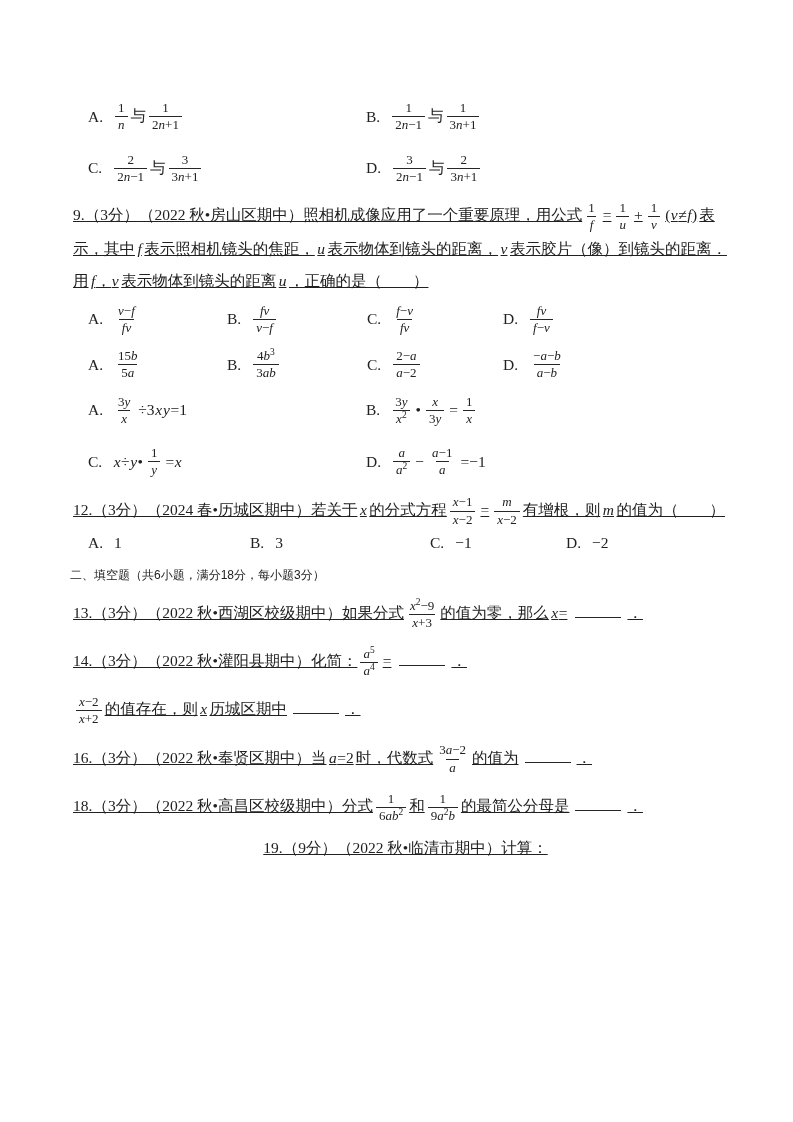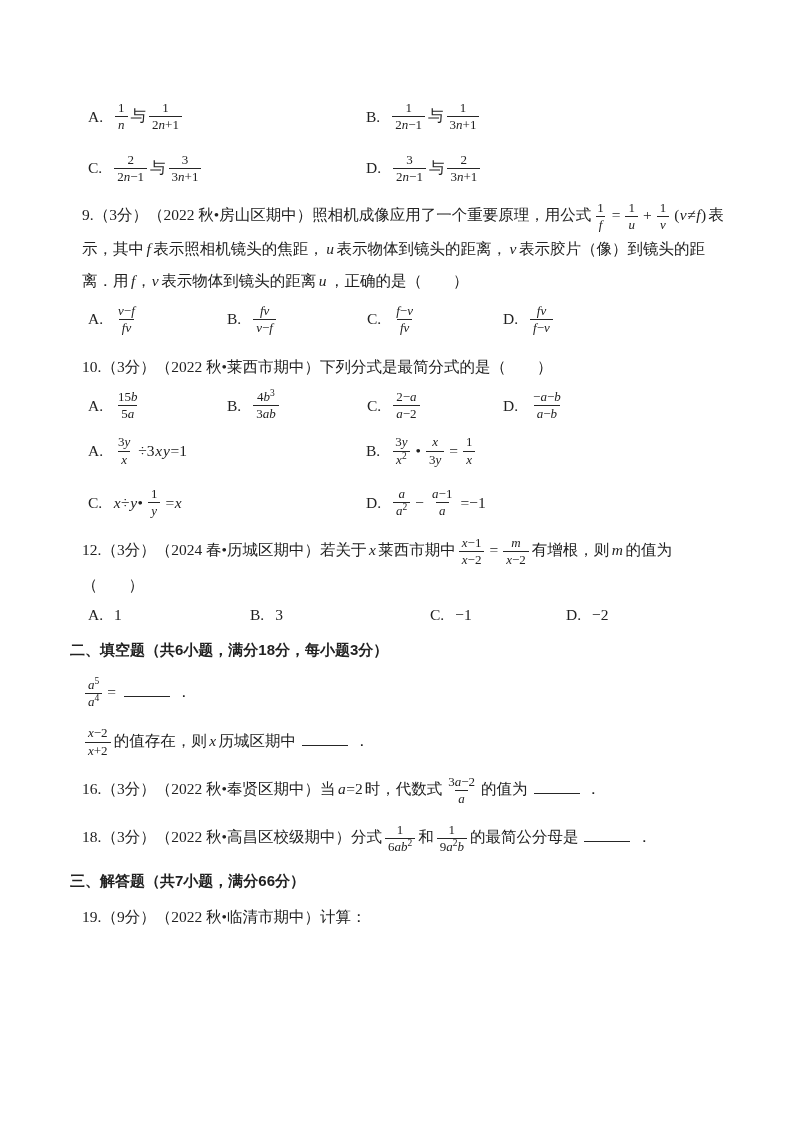--- a/index.html
+++ b/index.html
@@ -2,24 +2,24 @@
 <html><head>
 <meta charset="utf-8">
 <style>
   html,body{margin:0;padding:0;background:#ffffff;}
   .page{
     width:793px;height:1122px;background:#ffffff;overflow:hidden;
     color:#212121;font-family:"Liberation Serif","DejaVu Serif",serif;
     font-size:15.5px;box-sizing:border-box;
   }
   .doc{padding:94px 52px 0 70px;}
-  .q{margin:15px 12px 0;line-height:2.05;}
+  .q{margin:15px 3px 0;line-height:2.05;text-decoration:underline;}
   .heading{
     font-family:"Liberation Sans","DejaVu Sans",sans-serif;
-    font-weight:bold;font-size:15px;margin:14px 0 0;line-height:1.6;
+    font-weight:normal;font-size:12px;margin:14px 0 0;line-height:1.6;
   }
   .opts{display:grid;padding-left:18px;align-items:center;margin:6px 0 12px;}
   .g-four{grid-template-columns:139px 140px 136px auto;}
   .g-four-wide{grid-template-columns:162px 180px 136px auto;}
   .g-two{grid-template-columns:278px auto;row-gap:18px;}
   .opt{display:flex;align-items:center;white-space:nowrap;}
   .olabel{margin-right:9px;}
   .txt{}
   .math{margin:0 2px;}
   .math i{font-style:italic;margin:0 0.5px;}
@@ -124,21 +124,20 @@
           </span>
         </span>
         <span class="opt">
           <span class="olabel">D.</span>
           <span class="frac">
             <span class="num"><i>f</i><i>v</i></span>
             <span class="den"><i>f</i>−<i>v</i></span>
           </span>
         </span>
       </div>
-      <div class="q"><span class="txt">10.（3分）（2022 秋•莱西市期中）下列分式是最简分式的是（　　）</span></div>
       <div class="opts g-four">
         <span class="opt">
           <span class="olabel">A.</span>
           <span class="frac">
             <span class="num">15<i>b</i></span>
             <span class="den">5<i>a</i></span>
           </span>
         </span>
         <span class="opt">
           <span class="olabel">B.</span>
@@ -204,21 +203,21 @@
             <span class="den"><i>a</i><sup>2</sup></span>
           </span>
           <span class="math">−</span>
           <span class="frac">
             <span class="num"><i>a</i>−1</span>
             <span class="den"><i>a</i></span>
           </span>
           <span class="math">=−1</span>
         </span>
       </div>
-      <div class="q"><span class="txt">12.（3分）（2024 春•历城区期中）若关于</span><span class="math"><i>x</i></span><span class="txt">莱西市期中</span><span class="frac">
+      <div class="q"><span class="txt">12.（3分）（2024 春•历城区期中）若关于</span><span class="math"><i>x</i></span><span class="txt">的分式方程</span><span class="frac">
           <span class="num"><i>x</i>−1</span>
           <span class="den"><i>x</i>−2</span>
         </span><span class="math">=</span><span class="frac">
           <span class="num"><i>m</i></span>
           <span class="den"><i>x</i>−2</span>
         </span><span class="txt">有增根，则</span><span class="math"><i>m</i></span><span class="txt">的值为（　　）</span></div>
       <div class="opts g-four-wide">
         <span class="opt">
           <span class="olabel">A.</span>
           <span class="math">1</span>
@@ -230,35 +229,38 @@
         <span class="opt">
           <span class="olabel">C.</span>
           <span class="math">−1</span>
         </span>
         <span class="opt">
           <span class="olabel">D.</span>
           <span class="math">−2</span>
         </span>
       </div>
       <div class="heading">二、填空题（共6小题，满分18分，每小题3分）</div>
-      <div class="q" style="margin-top: 14px;"><span class="frac">
+      <div class="q" style="margin-top: 12px;"><span class="txt">13.（3分）（2022 秋•西湖区校级期中）如果分式</span><span class="frac">
+          <span class="num"><i>x</i><sup>2</sup>−9</span>
+          <span class="den"><i>x</i>+3</span>
+        </span><span class="txt">的值为零，那么</span><span class="math"><i>x</i>=</span><span class="blank"></span><span class="txt">．</span></div>
+      <div class="q" style="margin-top: 14px;"><span class="txt">14.（3分）（2022 秋•灌阳县期中）化简：</span><span class="frac">
           <span class="num"><i>a</i><sup>5</sup></span>
           <span class="den"><i>a</i><sup>4</sup></span>
         </span><span class="math">=</span><span class="blank"></span><span class="txt">．</span></div>
       <div class="q" style="margin-top: 14px;"><span class="frac">
           <span class="num"><i>x</i>−2</span>
           <span class="den"><i>x</i>+2</span>
         </span><span class="txt">的值存在，则</span><span class="math"><i>x</i></span><span class="txt">历城区期中</span><span class="blank"></span><span class="txt">．</span></div>
       <div class="q" style="margin-top: 14px;"><span class="txt">16.（3分）（2022 秋•奉贤区期中）当</span><span class="math"><i>a</i>=2</span><span class="txt">时，代数式</span><span class="frac">
           <span class="num">3<i>a</i>−2</span>
           <span class="den"><i>a</i></span>
         </span><span class="txt">的值为</span><span class="blank"></span><span class="txt">．</span></div>
       <div class="q" style="margin-top: 14px;"><span class="txt">18.（3分）（2022 秋•高昌区校级期中）分式</span><span class="frac">
           <span class="num">1</span>
           <span class="den">6<i>a</i><i>b</i><sup>2</sup></span>
         </span><span class="txt">和</span><span class="frac">
           <span class="num">1</span>
           <span class="den">9<i>a</i><sup>2</sup><i>b</i></span>
         </span><span class="txt">的最简公分母是</span><span class="blank"></span><span class="txt">．</span></div>
-      <div class="heading" style="margin-top: 14px;">三、解答题（共7小题，满分66分）</div>
-      <div class="q" style="margin-top: 8px;"><span class="txt">19.（9分）（2022 秋•临清市期中）计算：</span></div>
+      <div class="q" style="margin-top: 8px; text-align: center;"><span class="txt">19.（9分）（2022 秋•临清市期中）计算：</span></div>
     </div>
 </div>
 
 </body></html>

